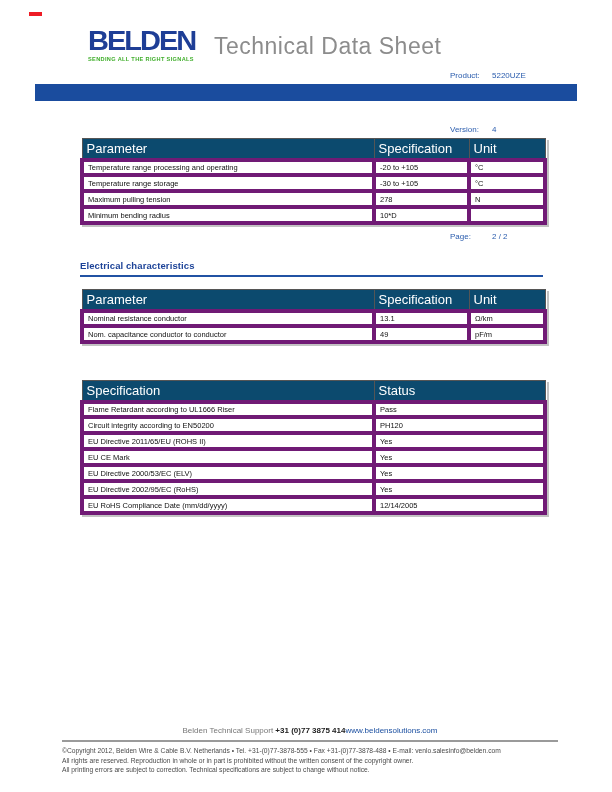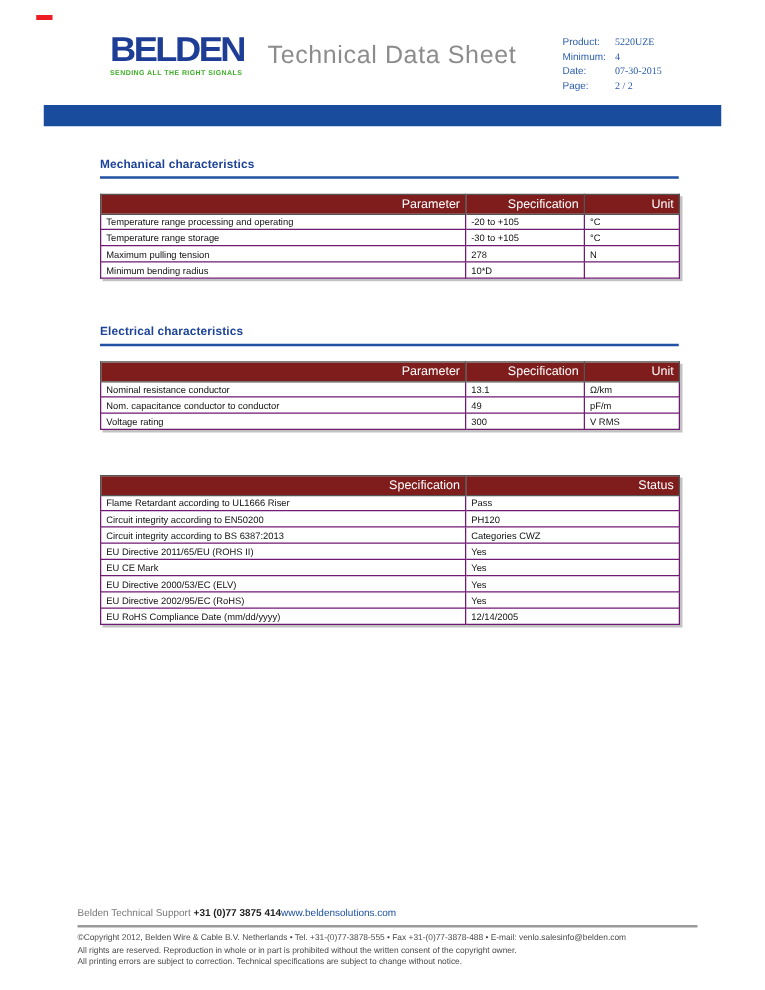--- a/index.html
+++ b/index.html
@@ -7,43 +7,43 @@
   body { font-family:"Liberation Sans","DejaVu Sans",sans-serif; }
   .page { position:relative; width:612px; height:792px; background:#fff; overflow:hidden;border-radius:14px; }
 
   .crop-mark { position:absolute; left:29px; top:12px; width:13px; height:4px; background:#ee1c25; }
 
   
   .logo { position:absolute; left:88px; top:27px; width:100px; }
   .logo-wordmark { font-weight:800; font-size:29px; line-height:28px; color:#1e3e96; letter-spacing:-2px; transform:scaleY(0.95); transform-origin:left top; }
   .logo-tagline { margin-top:1px; font-size:5.6px; font-weight:700; color:#3fae2a; letter-spacing:0.35px; white-space:nowrap; }
 
-  .doc-title { position:absolute; left:214px; top:33px; font-size:20px; font-weight:400; color:#8c8c8c; letter-spacing:0.5px; white-space:nowrap; }
+  .doc-title { position:absolute; left:214px; top:33px; font-size:23px; font-weight:400; color:#8c8c8c; letter-spacing:0.5px; white-space:nowrap; }
 
   .meta { position:absolute; left:450px; top:28px; font-size:8px; color:#2a5cad; }
-  .meta-row { display:flex; line-height:11.5px; }
+  .meta-row { display:flex; line-height:11.5px;margin-top:42px; }
   .meta-label { width:42px; }
-  .meta-value { white-space:nowrap;font-family:Liberation Serif, serif; }
+  .meta-value { white-space:nowrap; }
 
   .header-band { position:absolute; left:35px; top:84px; width:542px; height:17px; background:#1a4c9e; }
 
   
   .section { position:absolute; left:80px; width:463px; }
   .sec-1 { top:126px; }
   .sec-2 { top:260px; }
   .sec-3 { top:368px; }
   .section h2 { font-size:9.5px; font-weight:700; color:#1d4398; padding-bottom:4px; border-bottom:2px solid #2152a3; letter-spacing:0.1px; }
   .section table { margin-top:12px; width:463px; border-collapse:collapse; table-layout:fixed; box-shadow:2px 2px 0 #c2c2c2; }
-  .section th { background:#7f1d1d; color:#ffffff; font-weight:400; font-size:10px; text-align:right; padding:2px 4px 1.5px 4px; border:1px solid #555; }
-  .section td { font-size:7.5px; color:#111; padding:1.6px 4px 1.4px 4px; border:1px solid #701a75; background:#fff; height:11px; white-space:nowrap; overflow:hidden; }
+  .section th { background:#0c4a6e; color:#ffffff; font-weight:400; font-size:13px; text-align:left; padding:2px 4px 1.5px 4px; border:1px solid #555; }
+  .section td { font-size:7.5px; color:#111; padding:1.6px 4px 1.4px 4px; border:4px solid #701a75; background:#fff; height:11px; white-space:nowrap; overflow:hidden; }
   .col-param { width:292px; } .col-spec { width:95px; } .col-unit { width:76px; }
   .col-spec3 { width:292px; } .col-status { width:171px; }
 
   
-  .footer-support { position:absolute; left:62px; top:726px; width:496px; display:flex; justify-content:flex-start; align-items:baseline; font-size:8px; }
+  .footer-support { position:absolute; left:62px; top:726px; width:496px; display:flex; justify-content:center; align-items:baseline; font-size:8px; }
   .support-label { color:#777; }
   .support-phone { color:#222; font-weight:700; }
   .website { color:#1b4fa0; font-weight:400; text-decoration:none; }
   .footer-rule { position:absolute; left:62px; top:740px; width:496px; height:2px; background:#9a9a9a; }
   .copyright { position:absolute; left:62px; top:746px; width:500px; font-size:6.7px; line-height:9.6px; color:#4a4a4a; }
 </style>
 </head>
 <body>
 
 <div class="page">
@@ -56,37 +56,36 @@
   </div>
 
   <div class="doc-title">Technical Data Sheet</div>
 
   <div class="meta">
     <div class="meta-row">
       <span class="meta-label">Product:</span>
       <span class="meta-value">5220UZE</span>
     </div>
     <div class="meta-row">
-      <span class="meta-label">Minimum:</span>
+      <span class="meta-label">Version:</span>
       <span class="meta-value">4</span>
     </div>
     <div class="meta-row">
       <span class="meta-label">Date:</span>
       <span class="meta-value">07-30-2015</span>
     </div>
     <div class="meta-row">
       <span class="meta-label">Page:</span>
       <span class="meta-value">2 / 2</span>
     </div>
   </div>
 
   <div class="header-band"></div>
 
   <div class="section sec-1">
-    <h2>Mechanical characteristics</h2>
     <table>
       <colgroup>
           <col class="col-param">
           <col class="col-spec">
           <col class="col-unit">
         </colgroup>
       <thead>
         <tr>
           <th>Parameter</th>
           <th>Specification</th>
@@ -137,25 +136,20 @@
         <tr>
           <td>Nominal resistance conductor</td>
           <td>13.1</td>
           <td>Ω/km</td>
         </tr>
         <tr>
           <td>Nom. capacitance conductor to conductor</td>
           <td>49</td>
           <td>pF/m</td>
         </tr>
-        <tr>
-          <td>Voltage rating</td>
-          <td>300</td>
-          <td>V RMS</td>
-        </tr>
       </tbody>
     </table>
   </div>
 
   <div class="section sec-3">
     <table>
       <colgroup>
           <col class="col-spec3">
           <col class="col-status">
         </colgroup>
@@ -168,24 +162,20 @@
       <tbody>
         <tr>
           <td>Flame Retardant according to UL1666 Riser</td>
           <td>Pass</td>
         </tr>
         <tr>
           <td>Circuit integrity according to EN50200</td>
           <td>PH120</td>
         </tr>
         <tr>
-          <td>Circuit integrity according to BS 6387:2013</td>
-          <td>Categories CWZ</td>
-        </tr>
-        <tr>
           <td>EU Directive 2011/65/EU (ROHS II)</td>
           <td>Yes</td>
         </tr>
         <tr>
           <td>EU CE Mark</td>
           <td>Yes</td>
         </tr>
         <tr>
           <td>EU Directive 2000/53/EC (ELV)</td>
           <td>Yes</td>

